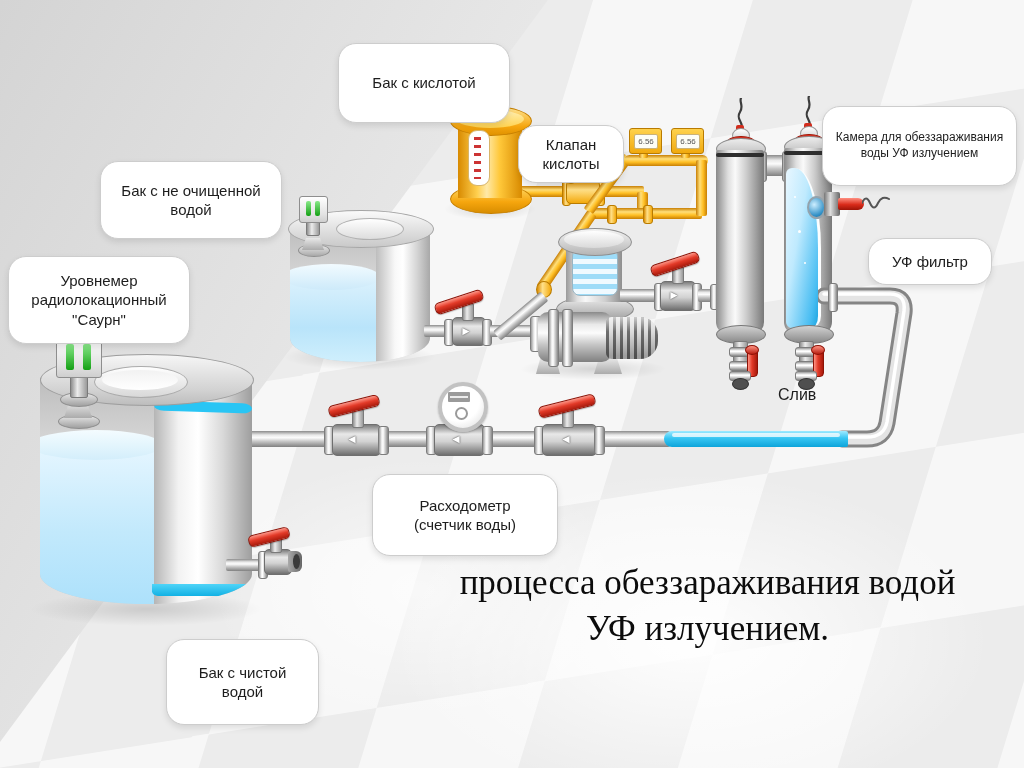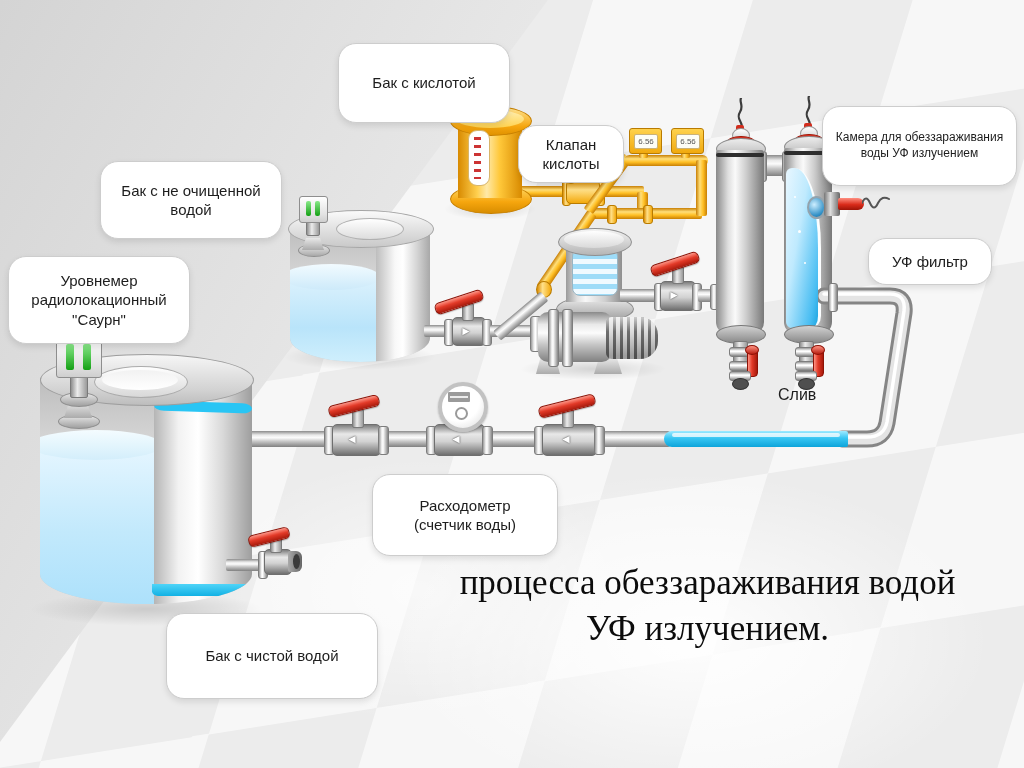--- a/index.html
+++ b/index.html
@@ -304,21 +304,21 @@
   <div class="lbl" style="left:8px;top:238px;width:182px;height:88px">
       <span style="width:150px">Уровнемер радиолокационный "Саурн"</span>
     </div>
   <div class="lbl" style="left:868px;top:220px;width:124px;height:47px">
       <span>УФ фильтр</span>
     </div>
   <div class="plain" style="left:778px;top:386px">Слив</div>
   <div class="lbl" style="left:372px;top:456px;width:186px;height:82px">
       <span style="width:150px">Расходометр (счетчик воды)</span>
     </div>
-  <div class="lbl" style="left:166px;top:595px;width:212px;height:86px">
+  <div class="lbl" style="left:166px;top:621px;width:153px;height:86px">
       <span>Бак с чистой водой</span>
     </div>
 
   <div class="title">
     <div>процесса обеззараживания водой</div>
     <div>УФ излучением.</div>
   </div>
 
 </div>
 

